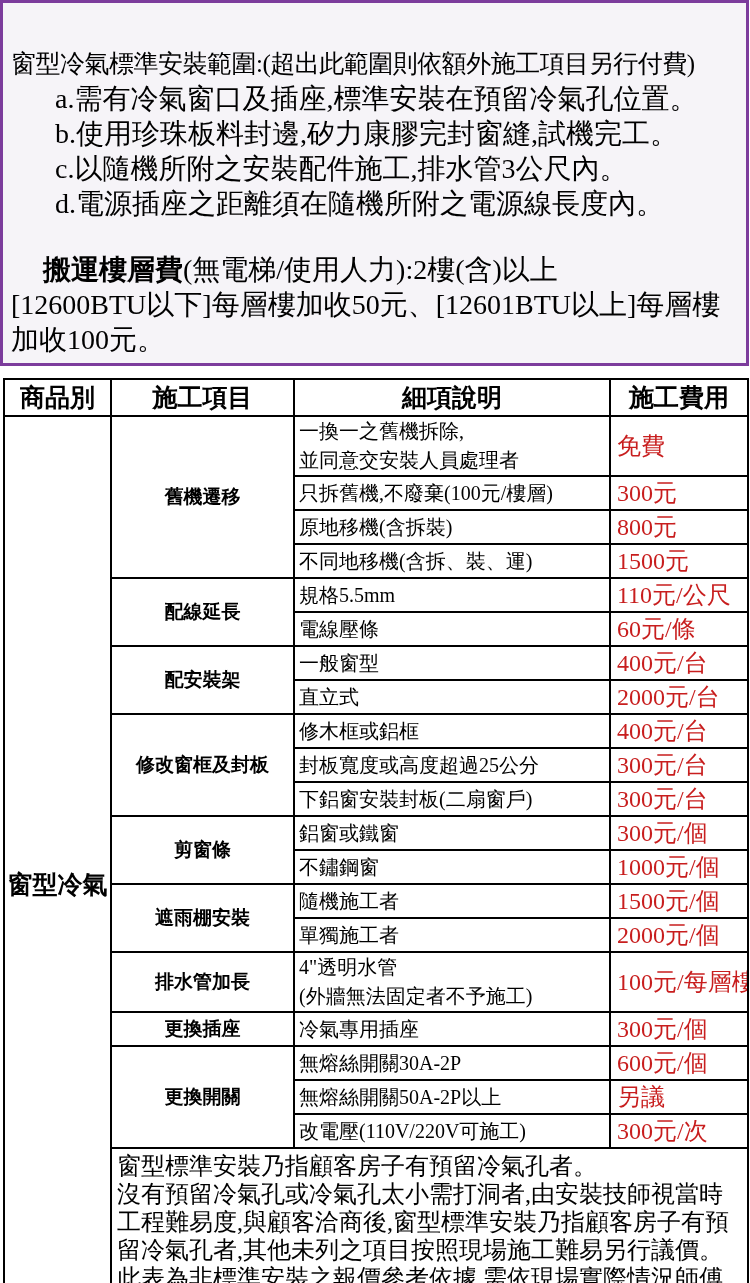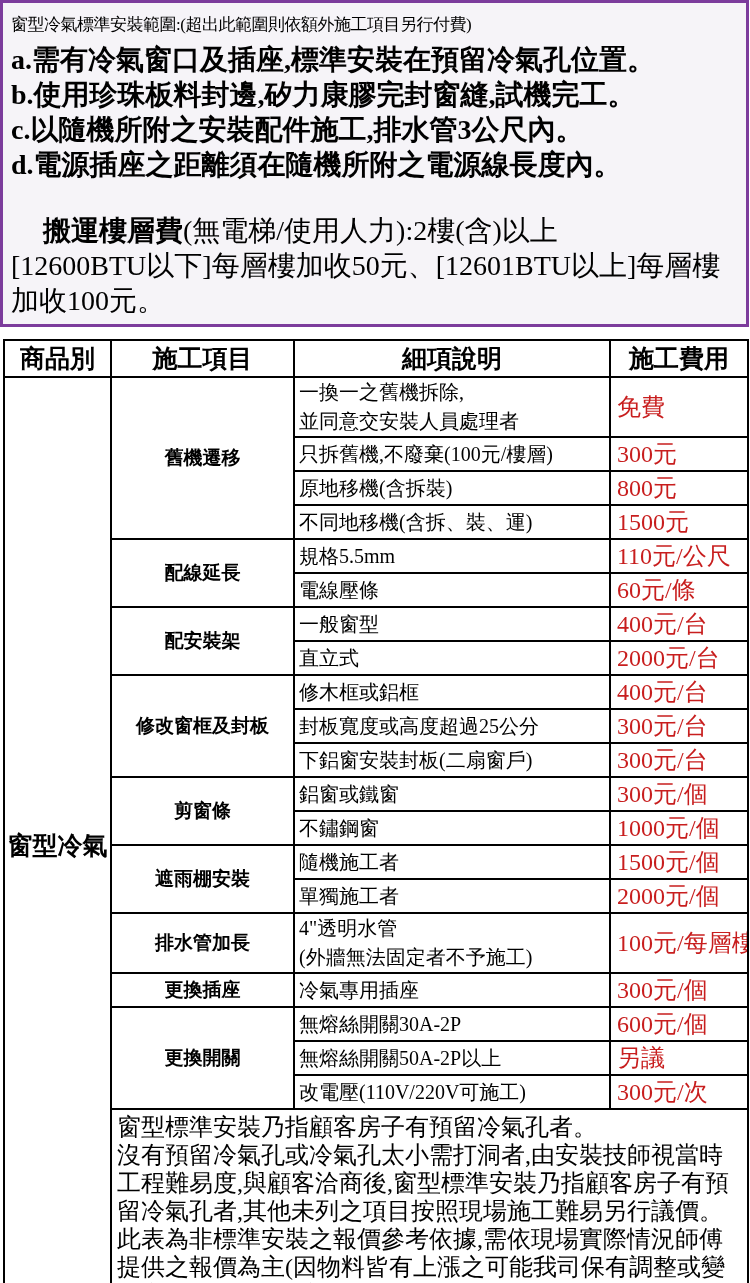--- a/index.html
+++ b/index.html
@@ -15,27 +15,29 @@
   
   .top-box {
     width: 749px;
     border: 3px solid #7C3C9C;
     background: #F6F4F8;
     padding: 4px 8px 6px 8px;
     font-size: 28px;
     line-height: 35px;
   }
   .top-box .box-title {
-    font-size: 17px;
+    font-size: 25px;
     font-weight: normal;
     letter-spacing: -0.5px;
     white-space: nowrap;
+    margin-top: 39px;
   }
   .top-box .install-items div {
-    font-weight: bold;
+    font-weight: normal;
+    margin-left: 44px;
   }
   .moving-fee { margin-top: 31px; }
   .moving-fee .mf-label { font-weight: bold; margin-left: 32px; }
   .moving-fee .mf-rest  { font-weight: normal; }
   .moving-fee .mf-detail { font-weight: normal; }
 
   
   table.price-table {
     border-collapse: collapse;
     table-layout: fixed;

